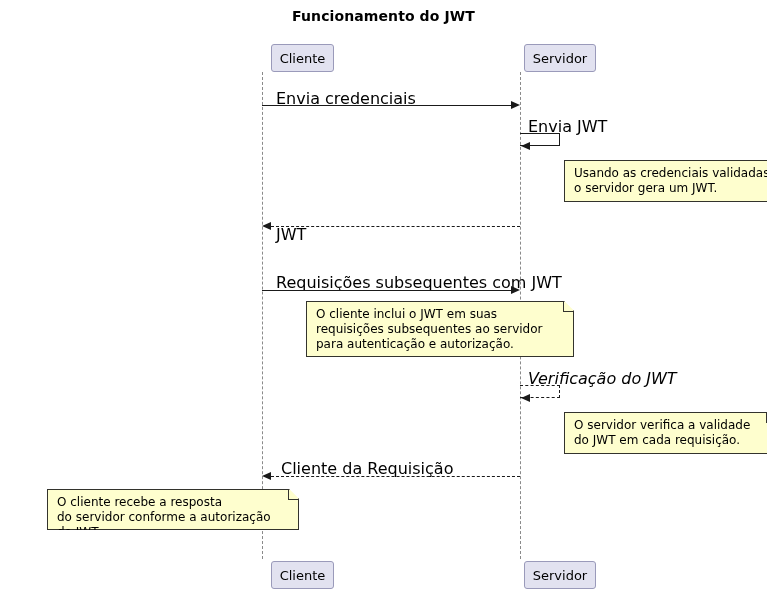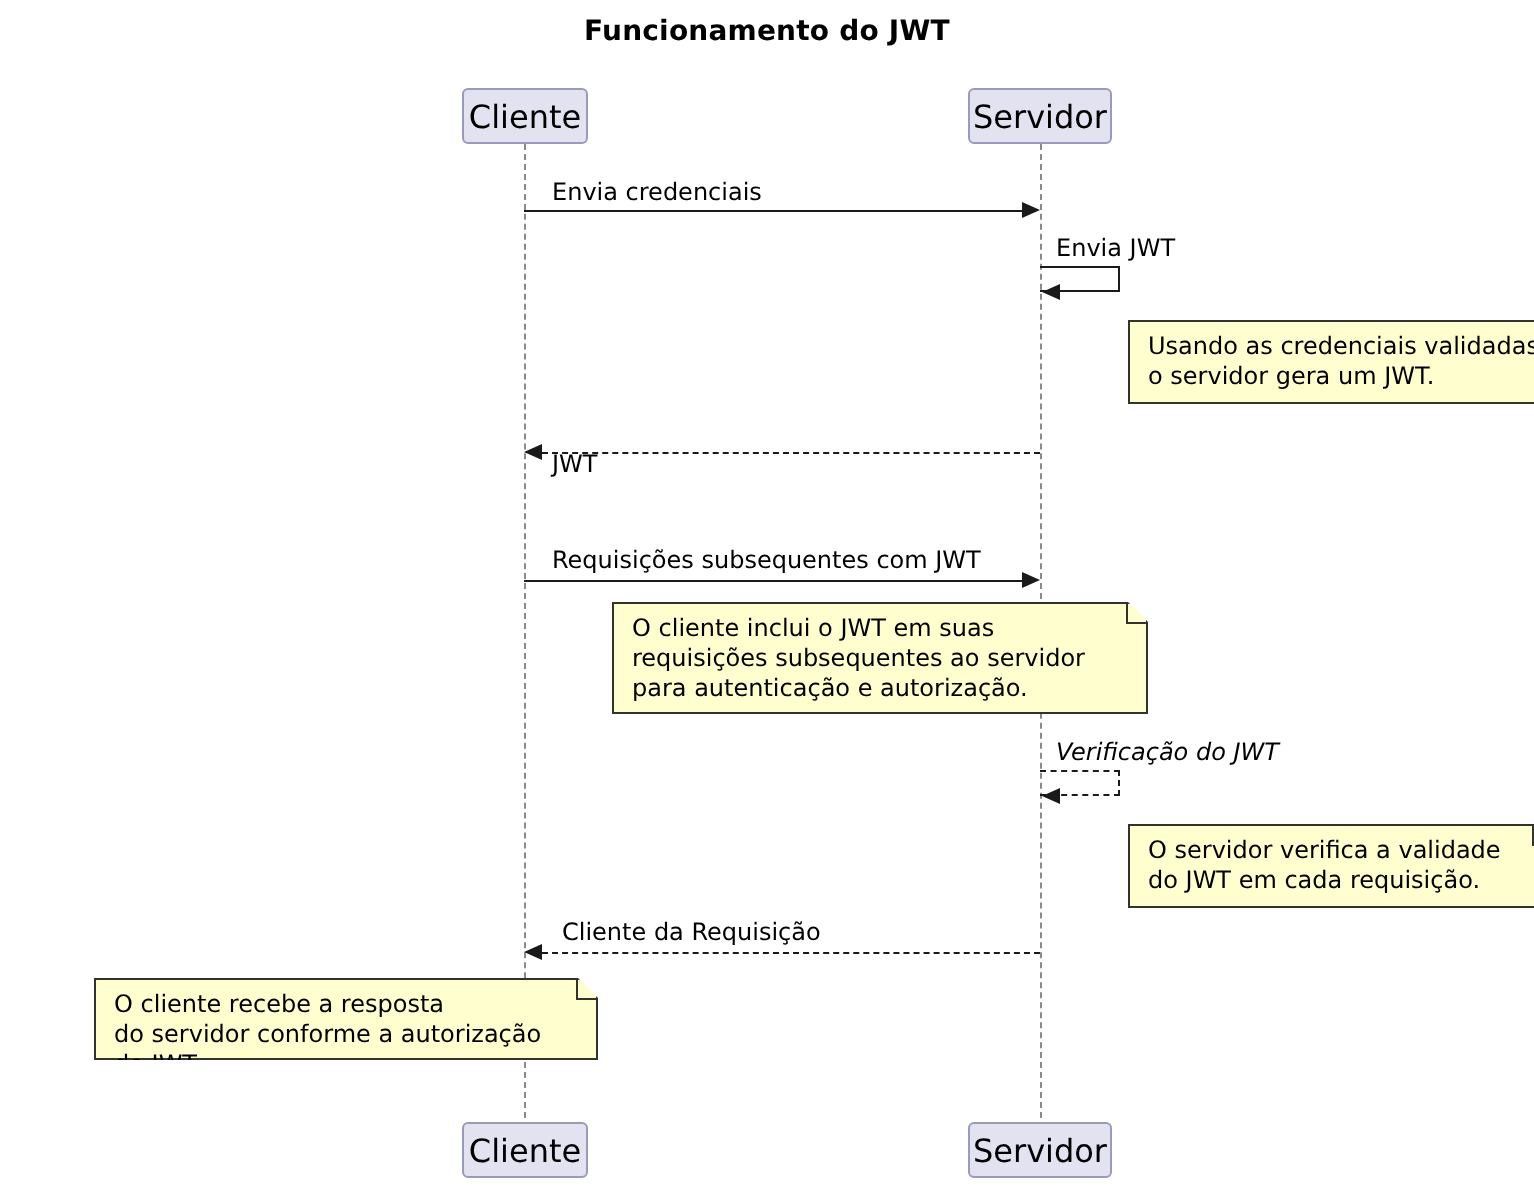--- a/index.html
+++ b/index.html
@@ -13,32 +13,33 @@
   .title{
     position:absolute;left:0;top:8px;width:767px;text-align:center;
     font-size:14px;font-weight:bold;color:#000;letter-spacing:0.1px;
   }
 
   
   .participant{
     position:absolute;box-sizing:border-box;
     background:#E2E2F0;border:1px solid #9A9ABA;border-radius:3px;
     display:flex;align-items:center;justify-content:center;
-    font-size:16px;color:#000;height:28px;
+    font-size:13px;color:#000;height:28px;
     box-shadow:0 0 0 0 rgba(0,0,0,0);
+    margin-left:40px;
   }
 
   
   .lifeline{
     position:absolute;width:0;border-left:1px dashed #8a8a8a;
   }
 
   
   .msg-label{
-    position:absolute;font-size:12px;color:#000;white-space:nowrap;
+    position:absolute;font-size:16px;color:#000;white-space:nowrap;
   }
 
   
   .arrow-line{position:absolute;height:0;}
   .arrow-line.solid{border-top:1px solid #1a1a1a;}
   .arrow-line.dashed{border-top:1px dashed #1a1a1a;}
 
   
   .head{position:absolute;width:0;height:0;}
   .head.right{

